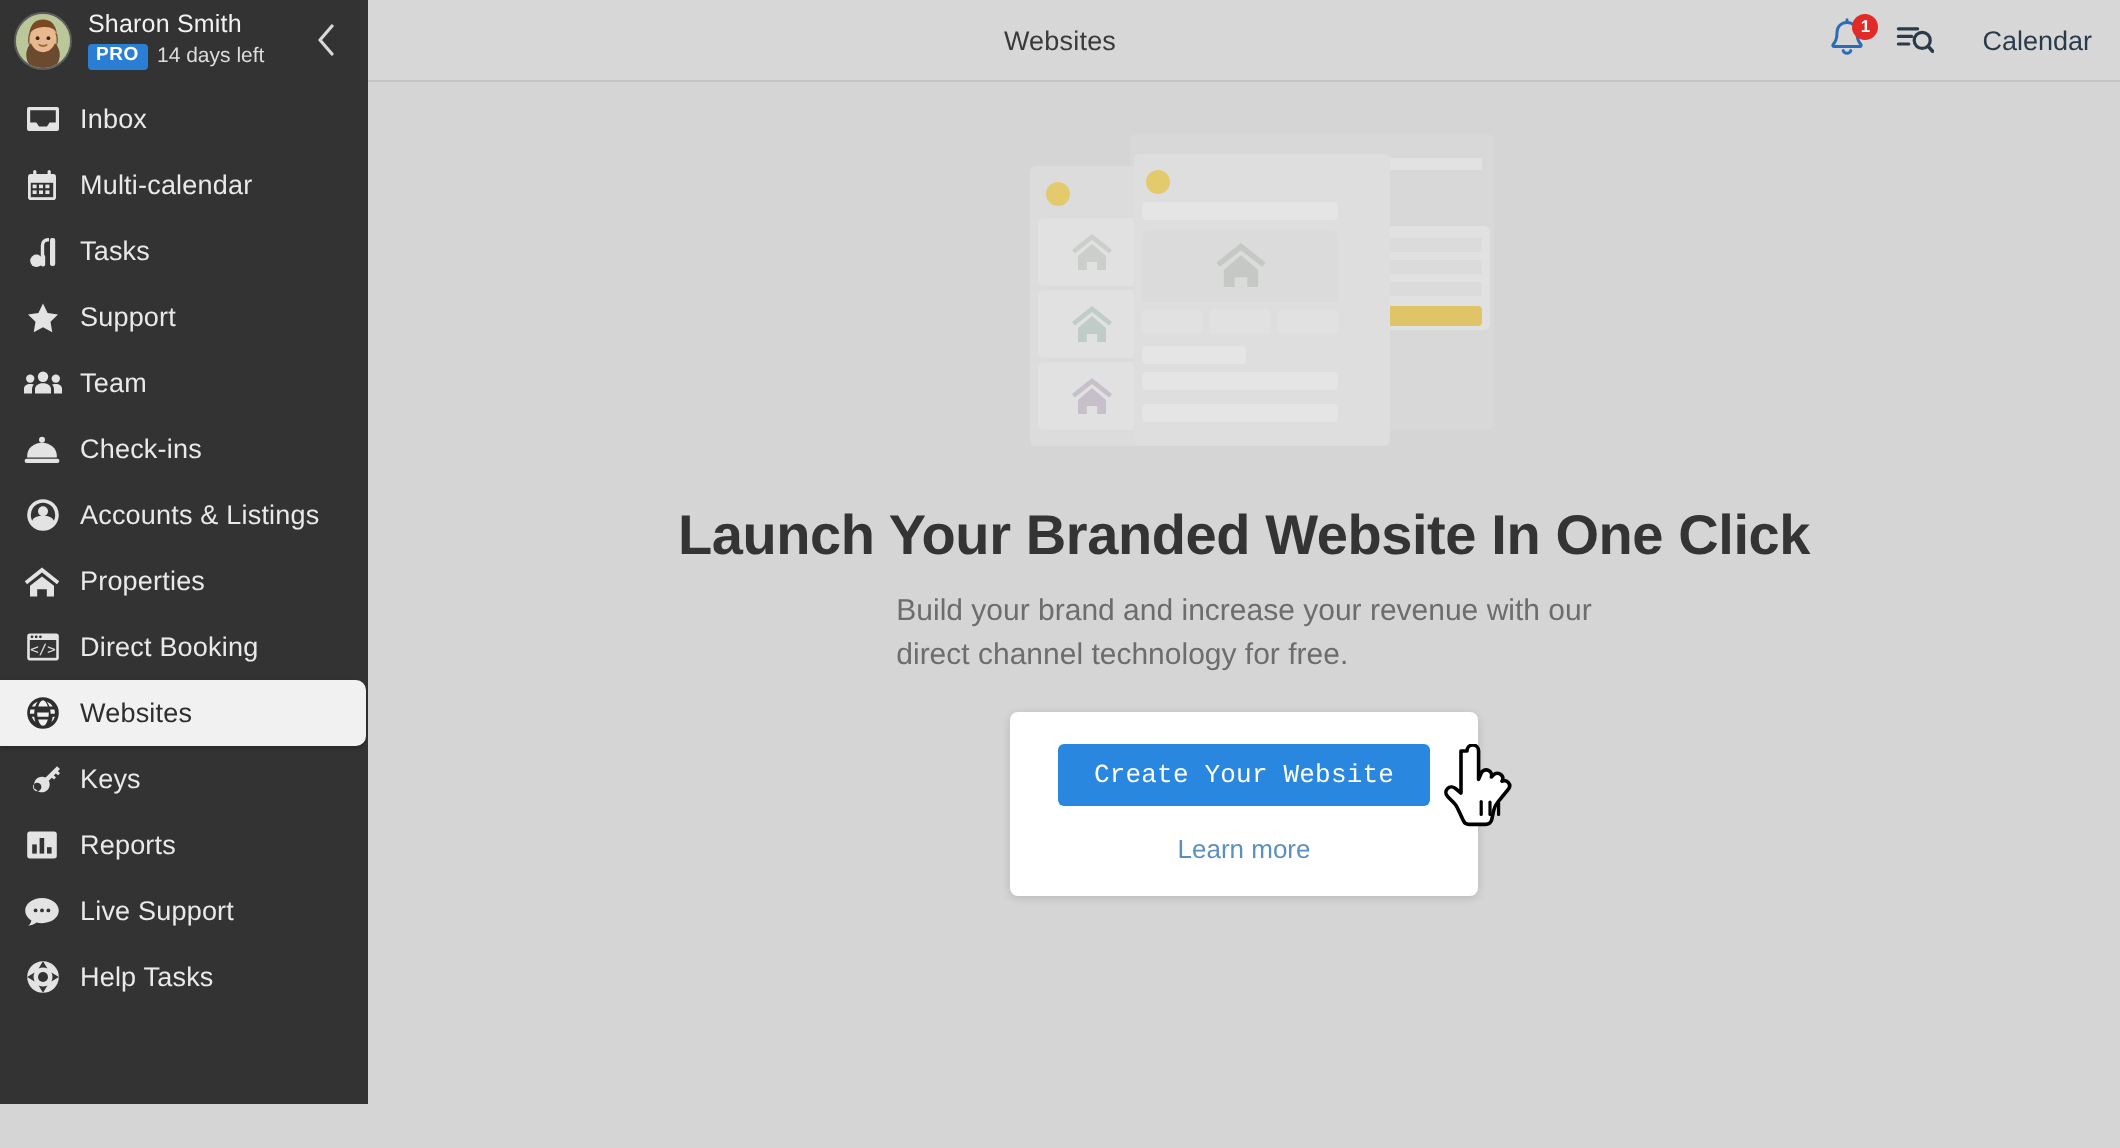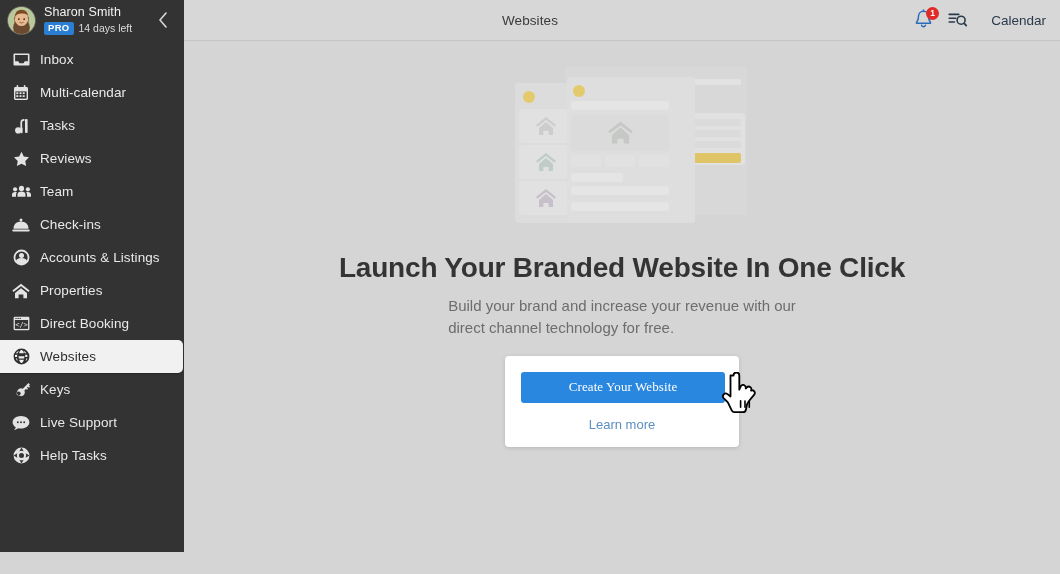--- a/index.html
+++ b/index.html
@@ -186,24 +186,24 @@
   .cta-card {
     width: 234px;
     background: #ffffff;
     border-radius: 4px;
     box-shadow: 0 1px 4px rgba(0,0,0,.14);
     padding: 16px 16px 14px 16px;
     text-align: center;
     position: relative;
   }
   .cta-button {
-    display: block; width: 204px; height: 31px;
+    display: block; width: 186px; height: 31px;
     background: #2a87e0; color: #ffffff;
     border: none; border-radius: 3px;
-    font-family: Liberation Serif, serif;
+    font-family: Liberation Mono, monospace;
     font-size: 13px; letter-spacing: .1px;
     cursor: pointer; margin: 0 auto;
   }
   .cta-link {
     display: inline-block;
     margin-top: 14px;
     color: #5b8fc0; font-size: 13px;
     text-decoration: none; cursor: pointer;
   }
   .cursor-hand {
@@ -292,21 +292,21 @@
         </span>
         <span class="nav-label">Tasks</span>
       </div>
 
       <div class="nav-item">
         <span class="nav-icon">
           <svg width="17" height="16" viewBox="0 0 17 16" fill="currentColor" xmlns="http://www.w3.org/2000/svg">
             <path d="M8.5.8l2.3 4.7 5.2.75-3.75 3.66.89 5.17-4.64-2.44-4.64 2.44.89-5.17L1 6.25l5.2-.75z"></path>
           </svg>
         </span>
-        <span class="nav-label">Reviews</span>
+        <span class="nav-label">Support</span>
       </div>
 
       <div class="nav-item">
         <span class="nav-icon">
           <svg width="19" height="13" viewBox="0 0 19 13" fill="currentColor" xmlns="http://www.w3.org/2000/svg">
             <circle cx="9.5" cy="3.4" r="2.6"></circle>
               <path d="M9.5 6.6c-2.4 0-4 1.3-4 3v2.2h8V9.6c0-1.7-1.6-3-4-3z"></path>
             <circle cx="3.1" cy="4.3" r="2.1"></circle>
               <path d="M3.1 7c-1.8 0-3.1 1-3.1 2.4v2.4h4V9.6c0-.9.3-1.8 1-2.4a4 4 0 0 0-1.9-.2z"></path>
             <circle cx="15.9" cy="4.3" r="2.1"></circle>
@@ -375,20 +375,33 @@
       <div class="nav-item">
         <span class="nav-icon">
           <svg width="17" height="16" viewBox="0 0 17 16" fill="currentColor" xmlns="http://www.w3.org/2000/svg">
             <path d="M15.5 1.1 9.8 6.8a3.9 3.9 0 1 0 1.6 1.6l1.5-1.5 1.2.9.9-1.2-1.1-.85 1-1 1.2.9.9-1.2-1.1-.85 1.1-1.1zM5.6 13.6a2.1 2.1 0 1 1 0-4.2 2.1 2.1 0 0 1 0 4.2z"></path>
             <circle cx="5" cy="11.5" r="1.1" fill="#333333"></circle>
           </svg>
         </span>
         <span class="nav-label">Keys</span>
       </div>
 
+      <div class="nav-item">
+        <span class="nav-icon">
+          <svg width="16" height="15" viewBox="0 0 16 15" fill="currentColor" xmlns="http://www.w3.org/2000/svg">
+            <rect x=".6" y=".8" width="14.8" height="13.4" rx="1.3"></rect>
+            <g fill="#333333">
+              <rect x="3.1" y="7.2" width="2.3" height="4.6"></rect>
+              <rect x="6.8" y="4" width="2.3" height="7.8"></rect>
+              <rect x="10.5" y="8.6" width="2.3" height="3.2"></rect>
+            </g>
+          </svg>
+        </span>
+        <span class="nav-label">Reports</span>
+      </div>
 
       <div class="nav-item">
         <span class="nav-icon">
           <svg width="18" height="15" viewBox="0 0 18 15" fill="currentColor" xmlns="http://www.w3.org/2000/svg">
             <path d="M9 1C4.3 1 .6 3.8.6 7.3c0 2 1.2 3.8 3.1 5-.2 1-.8 2-1.6 2.6 1.5-.1 3-.7 4.1-1.6.9.2 1.8.3 2.8.3 4.7 0 8.4-2.8 8.4-6.3S13.7 1 9 1z"></path>
             <g fill="#333333">
                 <circle cx="5.8" cy="7.2" r=".95"></circle>
                 <circle cx="9" cy="7.2" r=".95"></circle>
                 <circle cx="12.2" cy="7.2" r=".95"></circle>
               </g>

